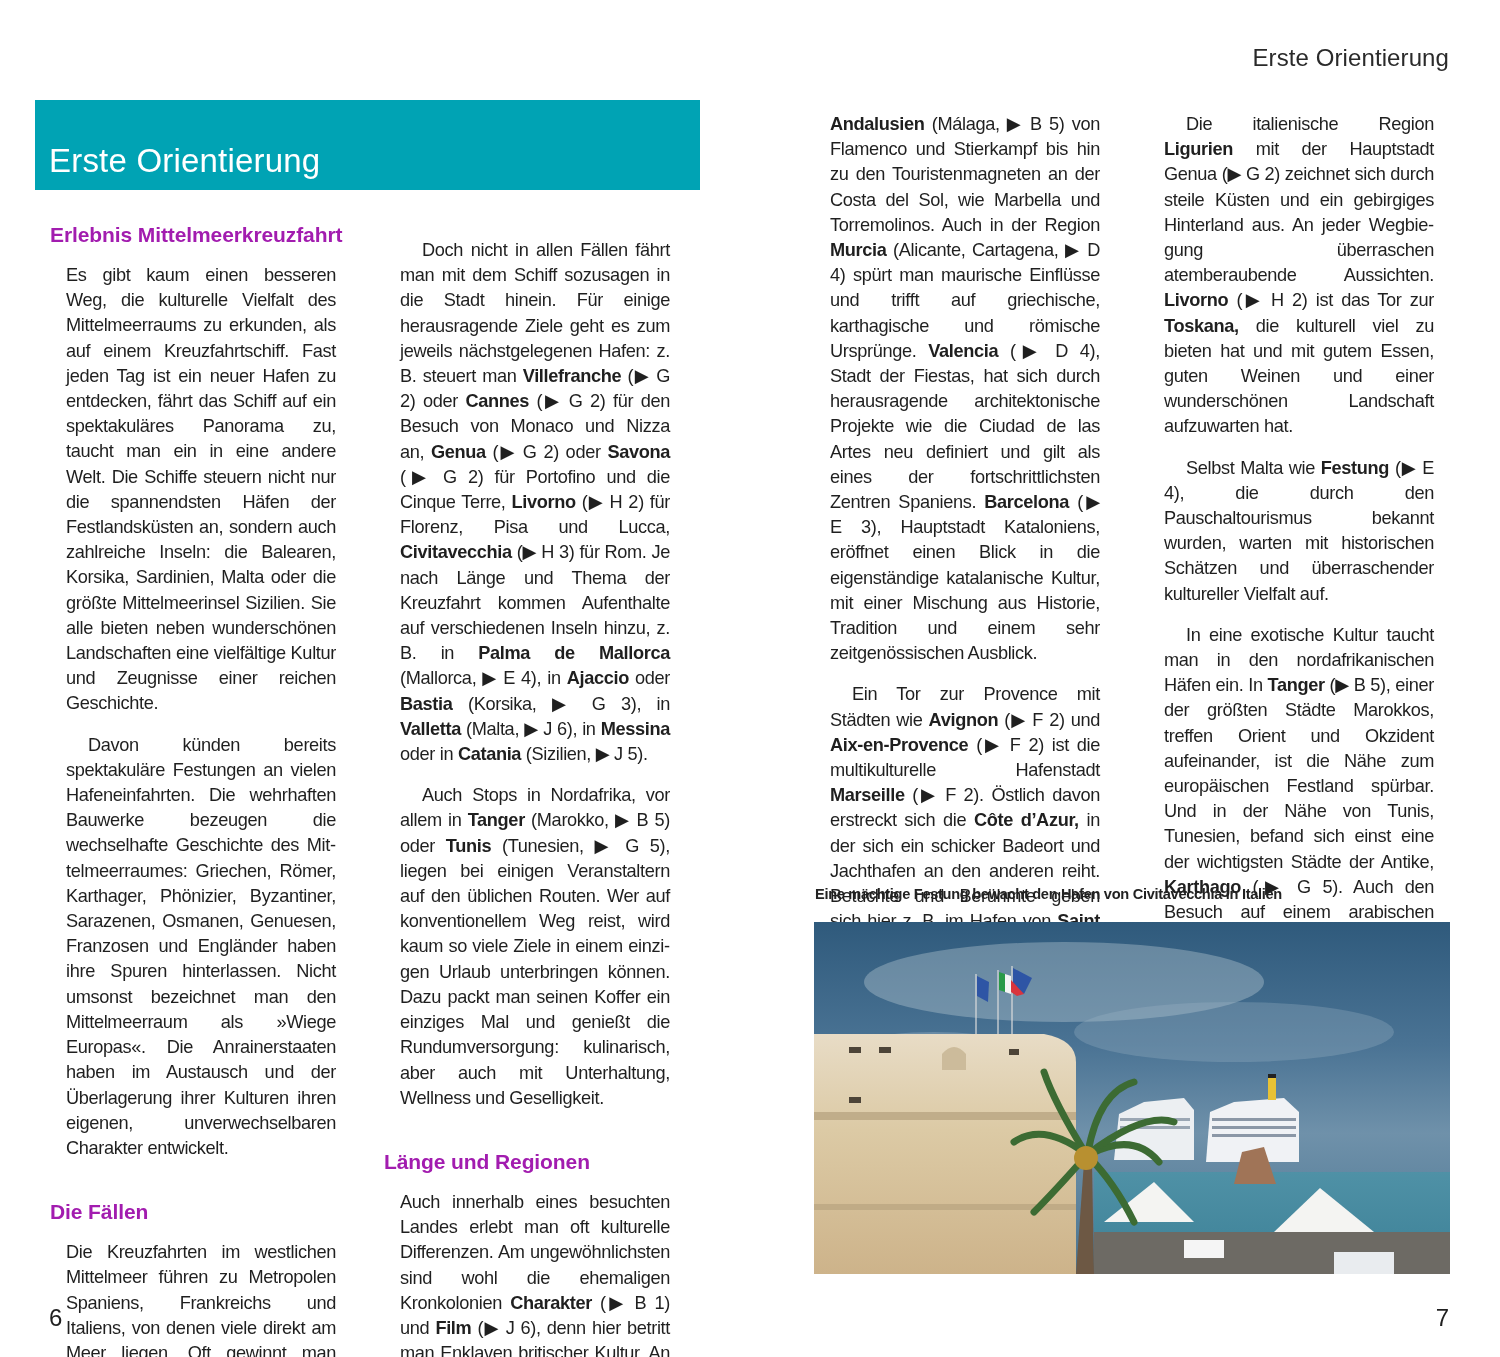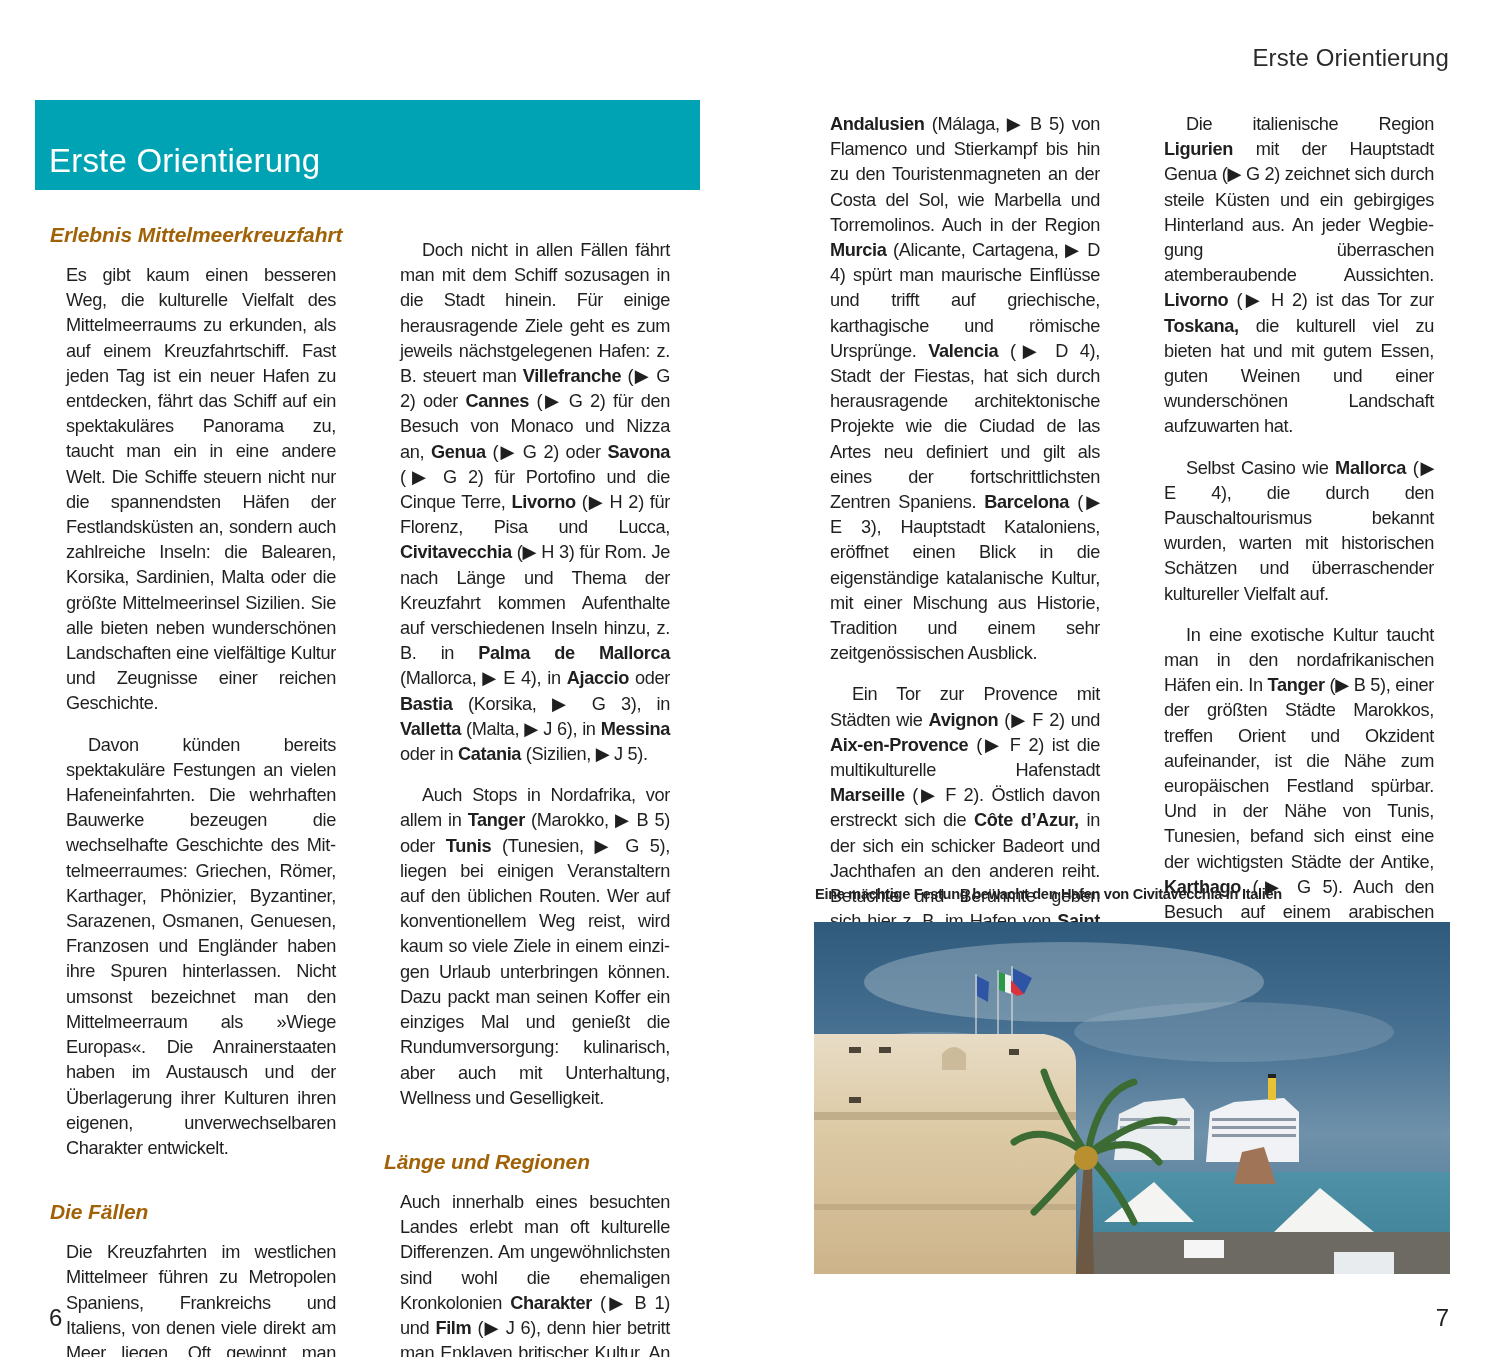--- a/index.html
+++ b/index.html
@@ -25,22 +25,22 @@
     position: absolute; width: 302px;
     font-size: 18.2px; line-height: 25.2px;
     text-align: justify; hyphens: manual;
     font-family: "Liberation Sans", sans-serif;
     letter-spacing: -0.35px;
     color: #1f1f1f;
   }
   .col p { margin: 16px; }
   .col p.indent { text-indent: 22px; }
   .col h2 {
-    font-size: 21px; line-height: 25px; color: #a16207; font-weight: bold;
-    letter-spacing: -0.1px; text-align: left; font-style: italic;
+    font-size: 21px; line-height: 25px; color: #a21caf; font-weight: bold;
+    letter-spacing: -0.1px; text-align: left;
   }
   .col b { font-weight: bold; }
 
   #col1 { left: 50px; top: 222px; }
   #col2 { left: 384px; top: 222px; }
   #col3 { left: 814px; top: 96px; }
   #col4 { left: 1148px; top: 96px; }
 
   .spacer-h { height: 22px; }
 
@@ -90,21 +90,21 @@
   <p><span>Auch innerhalb eines besuchten Landes erlebt man oft kulturelle Differenzen. Am ungewöhnlichsten sind wohl die ehemaligen Kronkolonien </span><b>Charakter</b><span> (▶ B 1) und </span><b>Film</b><span> (▶ J 6), denn hier be­tritt man Enklaven britischer Kultur. An der spanischen Küste reicht die Spanne im maurisch beeinflussten </span></p>
 </div>
 
 <div class="col" id="col3">
   <p><b>Andalusien</b><span> (Málaga, ▶ B 5) von Flamenco und Stierkampf bis hin zu den Touristen­magneten an der Costa del Sol, wie Marbella und Torremolinos. Auch in der Region </span><b>Murcia</b><span> (Alicante, Cartagena, ▶ D 4) spürt man maurische Einflüsse und trifft auf griechische, karthagische und römische Ursprünge. </span><b>Valencia</b><span> (▶ D 4), Stadt der Fiestas, hat sich durch her­ausragende architektonische Projekte wie die Ciudad de las Artes neu defi­niert und gilt als eines der fortschritt­lichsten Zentren Spaniens. </span><b>Barcelona</b><span> (▶ E 3), Hauptstadt Kataloniens, eröff­net einen Blick in die eigenständige ka­talanische Kultur, mit einer Mischung aus Historie, Tradition und einem sehr zeitgenössischen Ausblick.</span></p>
   <p class="indent"><span>Ein Tor zur Provence mit Städten wie </span><b>Avignon</b><span> (▶ F 2) und </span><b>Aix-en-Provence</b><span> (▶ F 2) ist die multikulturelle Hafen­stadt </span><b>Marseille</b><span> (▶ F 2). Östlich davon erstreckt sich die </span><b>Côte d’Azur,</b><span> in der sich ein schicker Badeort und Jachtha­fen an den anderen reiht. Betuchte und Berühmte geben sich hier z. B. im Hafen von </span><b>Saint Tropez</b><span> (▶ F 2), beim Film­festival in </span><b>Cannes</b><span> (▶ G 2) oder beim Grand Prix und im Casino von </span></p>
 </div>
 
 <div class="col" id="col4">
   <p class="indent"><span>Die italienische Region </span><b>Ligurien</b><span> mit der Hauptstadt Genua (▶ G 2) zeichnet sich durch steile Küsten und ein gebir­giges Hinterland aus. An jeder Wegbie­gung überraschen atemberaubende Aussichten. </span><b>Livorno</b><span> (▶ H 2) ist das Tor zur </span><b>Toskana,</b><span> die kulturell viel zu bieten hat und mit gutem Essen, guten Weinen und einer wunderschönen Landschaft aufzuwarten hat.</span></p>
-  <p class="indent"><span>Selbst Casino wie </span><b>Mallorca</b><span> (▶ E 4), die durch den Pauschaltourismus be­kannt wurden, warten mit historischen Schätzen und überraschender kulturel­ler Vielfalt auf.</span></p>
+  <p class="indent"><span>Selbst Malta wie </span><b>Festung</b><span> (▶ E 4), die durch den Pauschaltourismus be­kannt wurden, warten mit historischen Schätzen und überraschender kulturel­ler Vielfalt auf.</span></p>
   <p class="indent"><span>In eine exotische Kultur taucht man in den nordafrikanischen Häfen ein. In </span><b>Tanger</b><span> (▶ B 5), einer der größten Städ­te Marokkos, treffen Orient und Okzi­dent aufeinander, ist die Nähe zum europäischen Festland spürbar. Und in der Nähe von Tunis, Tunesien, befand sich einst eine der wichtigsten Städte der Antike, </span><b>Karthago</b><span> (▶ G 5). Auch den Besuch auf einem arabischen Markt sollte man sich dort nicht entge­hen lassen.</span></p>
 </div>
 
 <div class="caption">Eine mächtige Festung bewacht den Hafen von Civitavecchia in Italien</div>
 
 <div class="photo" title="Fortress, palm tree and cruise ships in the harbor of Civitavecchia">
   <svg width="636" height="352" viewBox="0 0 636 352" xmlns="http://www.w3.org/2000/svg">
     <defs>
       <linearGradient id="sky" x1="0" y1="0" x2="0" y2="1">
         <stop offset="0" stop-color="#2f5a7c"></stop>

